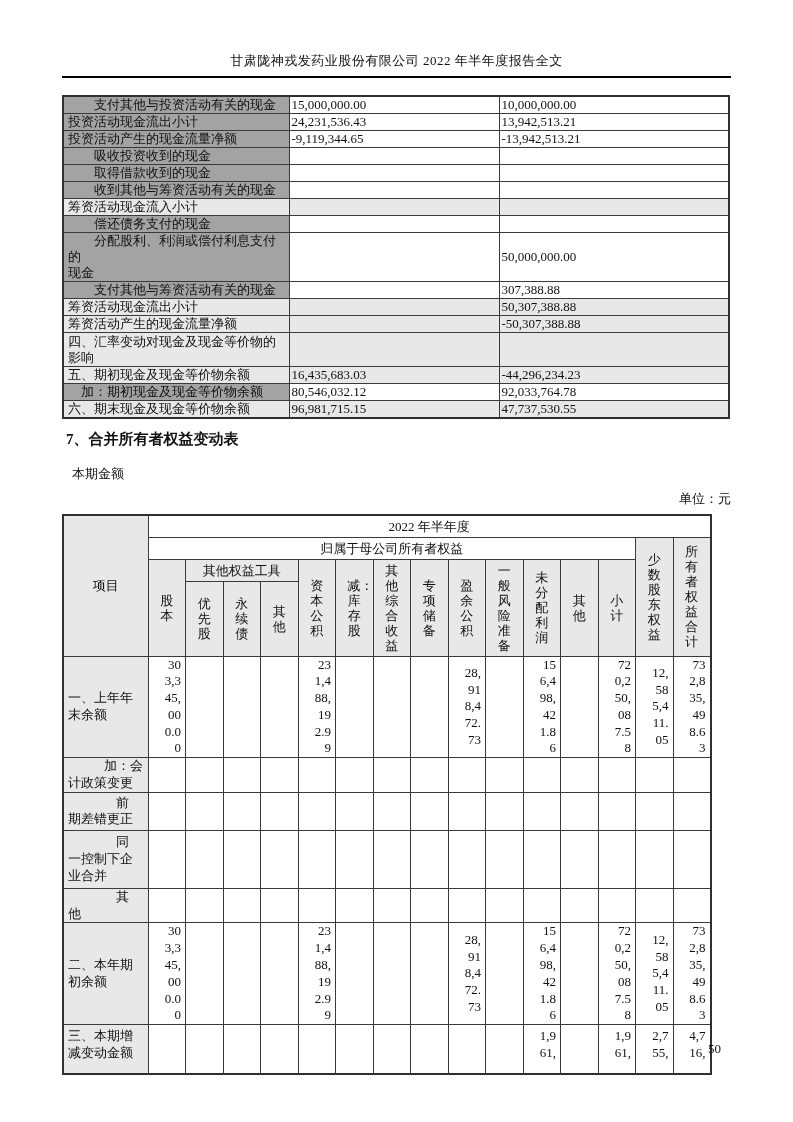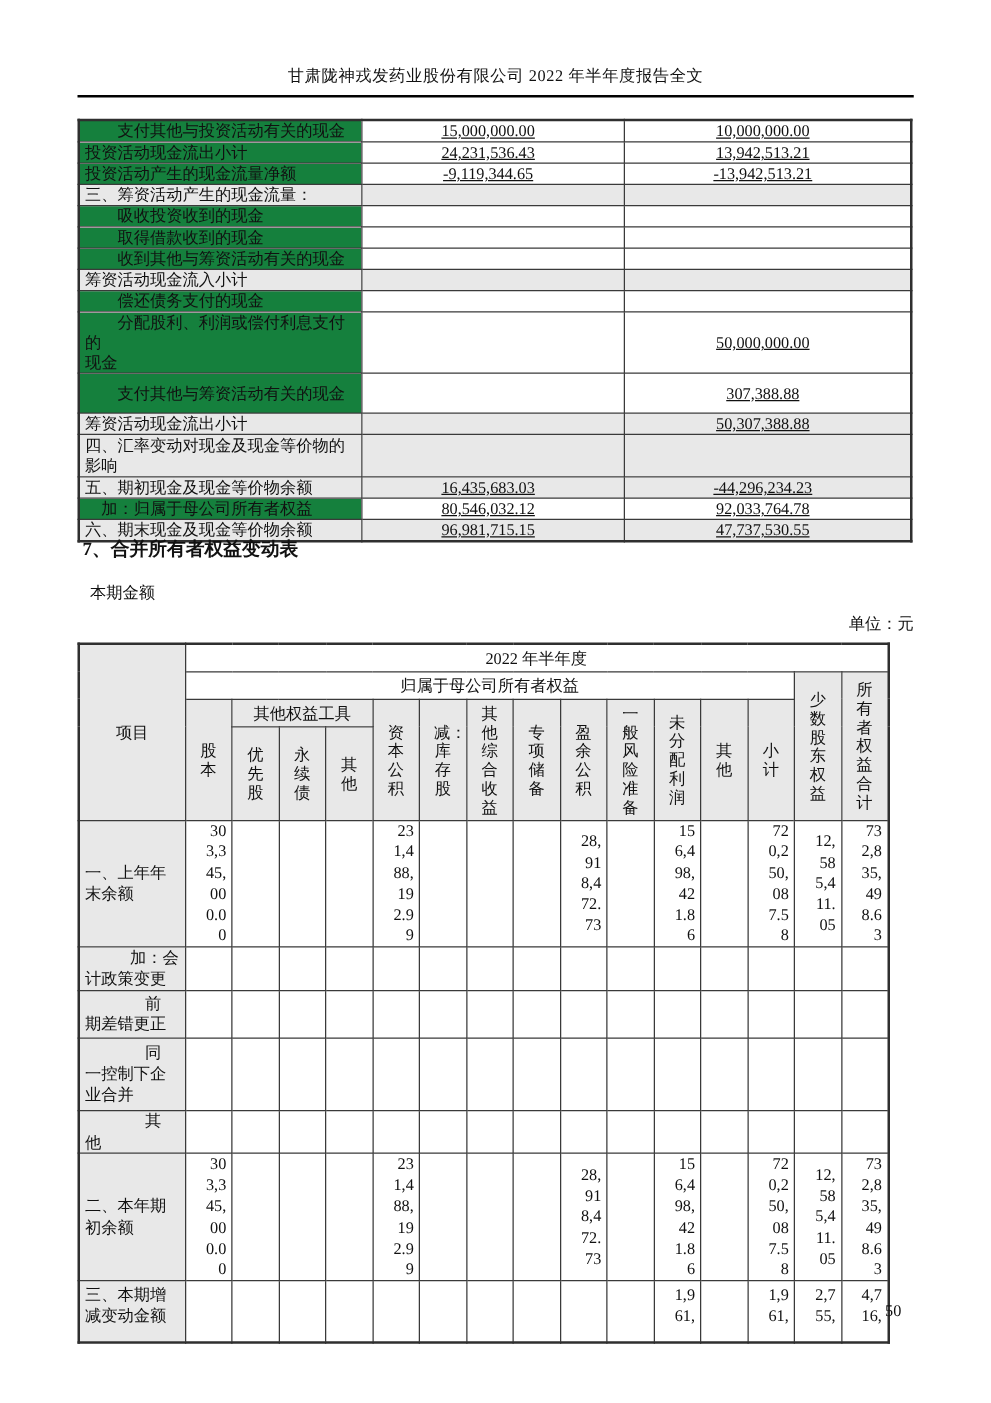--- a/index.html
+++ b/index.html
@@ -14,22 +14,22 @@
   }
   .rule { position:absolute; top:76px; left:62px; width:669px; height:2px; background:#000; }
 
   
   .t1 {
     position:absolute; top:95px; left:62px; width:666px;
     border-collapse:collapse; table-layout:fixed; font-size:13px;
     border:2px solid #2f2f2f;
   }
   .t1 td { border:1px solid #3a3a3a; padding:0; line-height:16px; vertical-align:middle; overflow:hidden; }
-  .t1 td.lab { background:#15803d; padding:0 4px; white-space:pre-line; text-align:left; }
-  .t1 td.num { text-align:center; padding:0 9px 0 2px; background:#fff;text-decoration:underline; }
+  .t1 td.lab { background:#a3a3a3; padding:0 4px; white-space:pre-line; text-align:left; }
+  .t1 td.num { text-align:left; padding:0 9px 0 2px; background:#fff; }
   .t1 tr.shaded td { background:#e8e8e8; }
   .t1 td.ind1 { text-indent:13px; }
   .t1 td.ind2 { text-indent:26px; }
 
   
   .sec-title { position:absolute; top:430px; left:66px; font-size:15px; font-weight:bold; }
   .sec-sub   { position:absolute; top:465px; left:72px; font-size:13px; }
   .unit      { position:absolute; top:490px; left:62px; width:669px; text-align:right; font-size:13px; }
 
   
@@ -79,25 +79,20 @@
         <tr style="height: 17px;">
           <td class="lab ind0">投资活动现金流出小计</td>
           <td class="num">24,231,536.43</td>
           <td class="num">13,942,513.21</td>
         </tr>
         <tr style="height: 17px;">
           <td class="lab ind0">投资活动产生的现金流量净额</td>
           <td class="num">-9,119,344.65</td>
           <td class="num">-13,942,513.21</td>
         </tr>
-        <tr class="shaded" style="height: 17px;">
-          <td class="lab ind0">三、筹资活动产生的现金流量：</td>
-          <td class="num"></td>
-          <td class="num"></td>
-        </tr>
         <tr style="height: 17px;">
           <td class="lab ind2">吸收投资收到的现金</td>
           <td class="num"></td>
           <td class="num"></td>
         </tr>
         <tr style="height: 17px;">
           <td class="lab ind2">取得借款收到的现金</td>
           <td class="num"></td>
           <td class="num"></td>
         </tr>
@@ -115,43 +110,48 @@
           <td class="lab ind2">偿还债务支付的现金</td>
           <td class="num"></td>
           <td class="num"></td>
         </tr>
         <tr style="height: 34px;">
           <td class="lab ind2">分配股利、利润或偿付利息支付的
 现金</td>
           <td class="num"></td>
           <td class="num">50,000,000.00</td>
         </tr>
-        <tr style="height: 32px;">
+        <tr style="height: 17px;">
           <td class="lab ind2">支付其他与筹资活动有关的现金</td>
           <td class="num"></td>
           <td class="num">307,388.88</td>
         </tr>
         <tr class="shaded" style="height: 17px;">
           <td class="lab ind0">筹资活动现金流出小计</td>
           <td class="num"></td>
           <td class="num">50,307,388.88</td>
+        </tr>
+        <tr class="shaded" style="height: 17px;">
+          <td class="lab ind0">筹资活动产生的现金流量净额</td>
+          <td class="num"></td>
+          <td class="num">-50,307,388.88</td>
         </tr>
         <tr class="shaded" style="height: 34px;">
           <td class="lab ind0">四、汇率变动对现金及现金等价物的
 影响</td>
           <td class="num"></td>
           <td class="num"></td>
         </tr>
         <tr class="shaded" style="height: 17px;">
           <td class="lab ind0">五、期初现金及现金等价物余额</td>
           <td class="num">16,435,683.03</td>
           <td class="num">-44,296,234.23</td>
         </tr>
         <tr style="height: 17px;">
-          <td class="lab ind1">加：归属于母公司所有者权益</td>
+          <td class="lab ind1">加：期初现金及现金等价物余额</td>
           <td class="num">80,546,032.12</td>
           <td class="num">92,033,764.78</td>
         </tr>
         <tr class="shaded" style="height: 17px;">
           <td class="lab ind0">六、期末现金及现金等价物余额</td>
           <td class="num">96,981,715.15</td>
           <td class="num">47,737,530.55</td>
         </tr>
       </tbody>
   </table>

